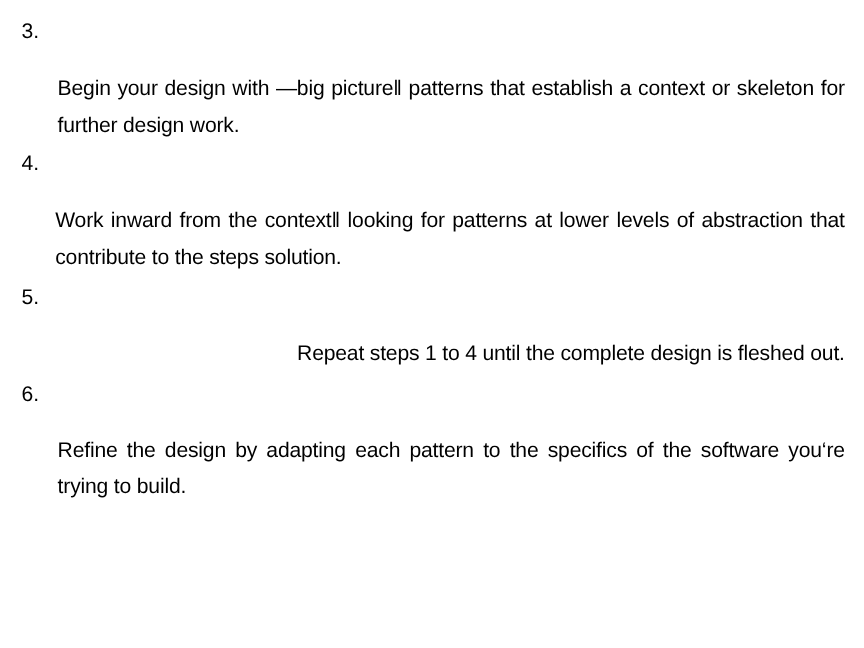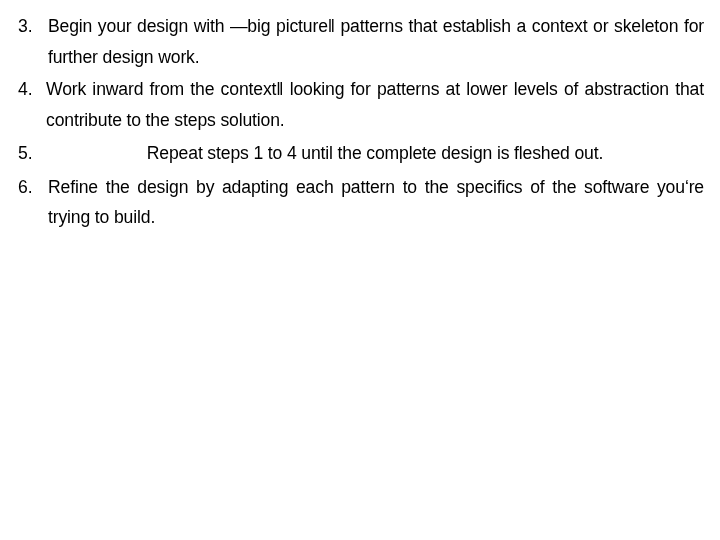--- a/index.html
+++ b/index.html
@@ -46,32 +46,33 @@
 
   
   .item-3 .marker { width: 30px; }
   .item-4 .marker { width: 28px; }
   .item-5 .marker { width: 28px; }
   .item-6 .marker { width: 30px; }
 
   .body {
     flex: 1 1 auto;
     min-width: 0;
+    margin-top: 47px;
   }
 
   
   .body.justify {
     text-align: justify;
     text-align-last: left;
     -moz-text-align-last: left;
     word-spacing: 0px;
   }
 
   .body.plain {
-    text-align: center;
+    text-align: right;
     word-spacing: 0px;
   }
 
   .item-5 .body { white-space: nowrap; }
 
   .item-3 { margin-top: 0px; }
   .item-4 { margin-top: 1px; }
   .item-5 { margin-top: 3px; }
   .item-6 { margin-top: 3px; }
 </style>

